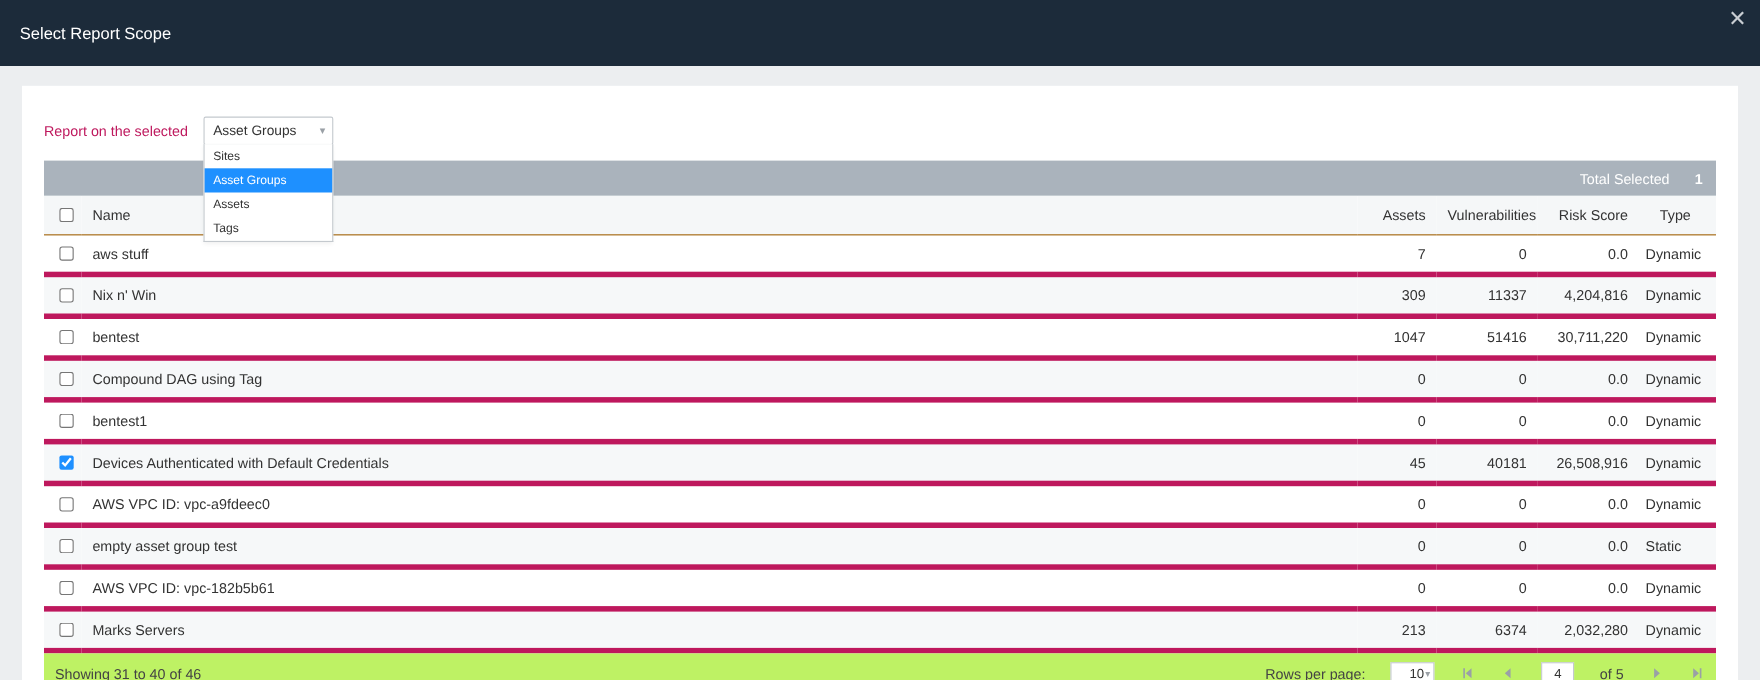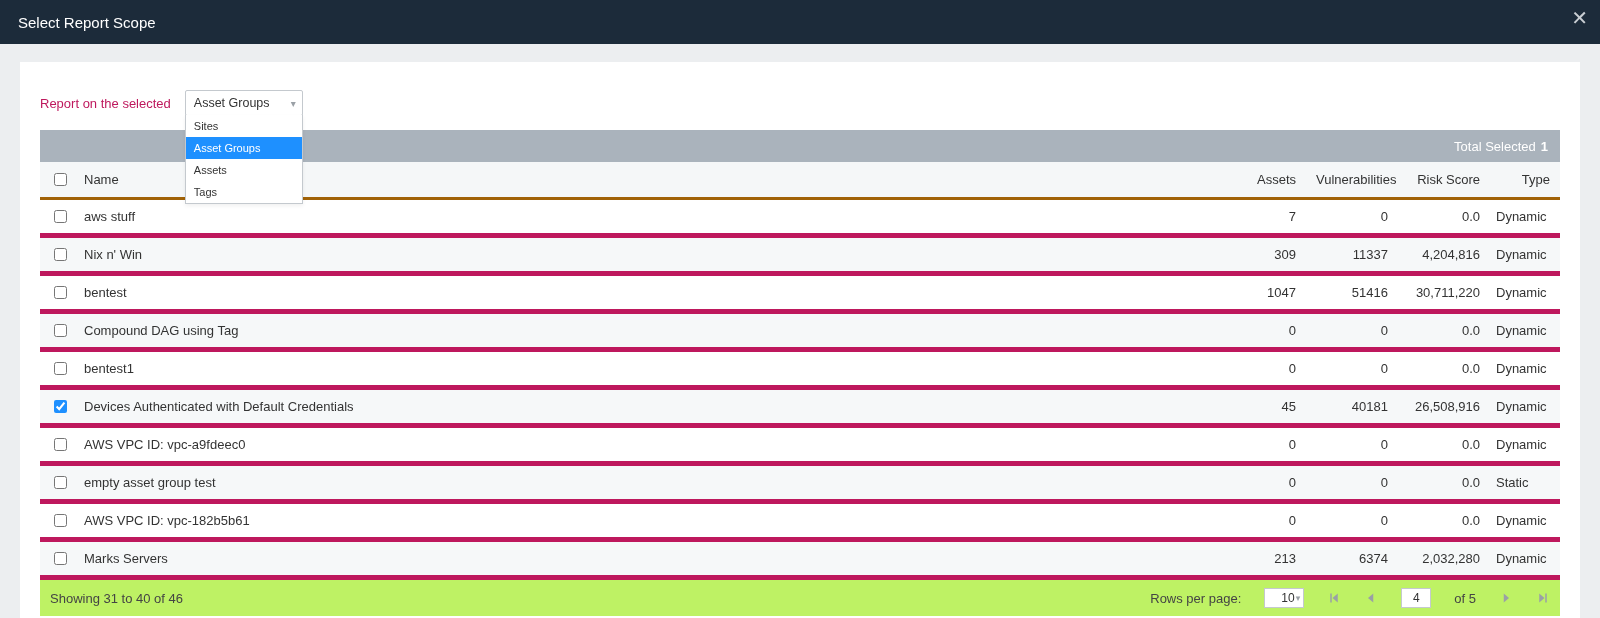--- a/index.html
+++ b/index.html
@@ -5,21 +5,21 @@
     * { box-sizing: border-box; }
     body {
       margin: 0;
       font-family: -apple-system, BlinkMacSystemFont, "Segoe UI", Helvetica, Arial, sans-serif;
       font-size: 13px;
       background: #eceef0;
     }
     .modal-header {
       background: #1c2b3a;
       color: #fff;
-      height: 44px;
+      height: 60px;
       display: flex;
       align-items: center;
       padding: 0 18px;
       font-size: 15px;
       font-weight: 400;
       position: relative;
     }
     .modal-header .close-x {
       position: absolute;
       right: 12px;
@@ -95,36 +95,36 @@
     }
     .sel-banner {
       background: #aab3bc;
       height: 32px;
       display: flex;
       align-items: center;
       justify-content: flex-end;
       padding: 0 12px;
       color: #fff;
       font-size: 13px;
-      gap: 5px;
+      gap: 23px;
     }
     .sel-banner .cnt { font-weight: 600; }
     table {
       width: 100%;
       border-collapse: collapse;
       table-layout: fixed;
     }
     thead th {
       background: #f5f7f8;
       color: #333;
       font-weight: 400;
       text-align: left;
       padding: 8px 10px;
       font-size: 13px;
-      border-bottom: 3px solid #a16207;
+      border-bottom: 1px solid #a16207;
     }
     tbody td {
       padding: 7px 10px;
       font-size: 13px;
       color: #333;
       border-bottom: 5px solid #be185d;
     }
     tbody tr:nth-child(even) td {
       background: #f6f8f9;
     }
@@ -132,21 +132,21 @@
       background: #ffffff;
     }
     col.cb { width: 34px; }
     col.name { width: auto; }
     col.assets { width: 72px; }
     col.vulns { width: 92px; }
     col.risk { width: 92px; }
     col.type { width: 70px; }
     td.num, th.num { text-align: right; }
     td.type { text-align: left; padding-left: 6px; }
-    th.type { text-align: right; padding-left: 6px; }
+    th.type { text-align: center; padding-left: 6px; }
     input[type="checkbox"].row-cb {
       width: 13px; height: 13px; accent-color: #1e90ff;
     }
     .footer-row {
       background: #bef264;
       display: flex;
       align-items: center;
       justify-content: space-between;
       padding: 8px 10px;
       color: #444;

